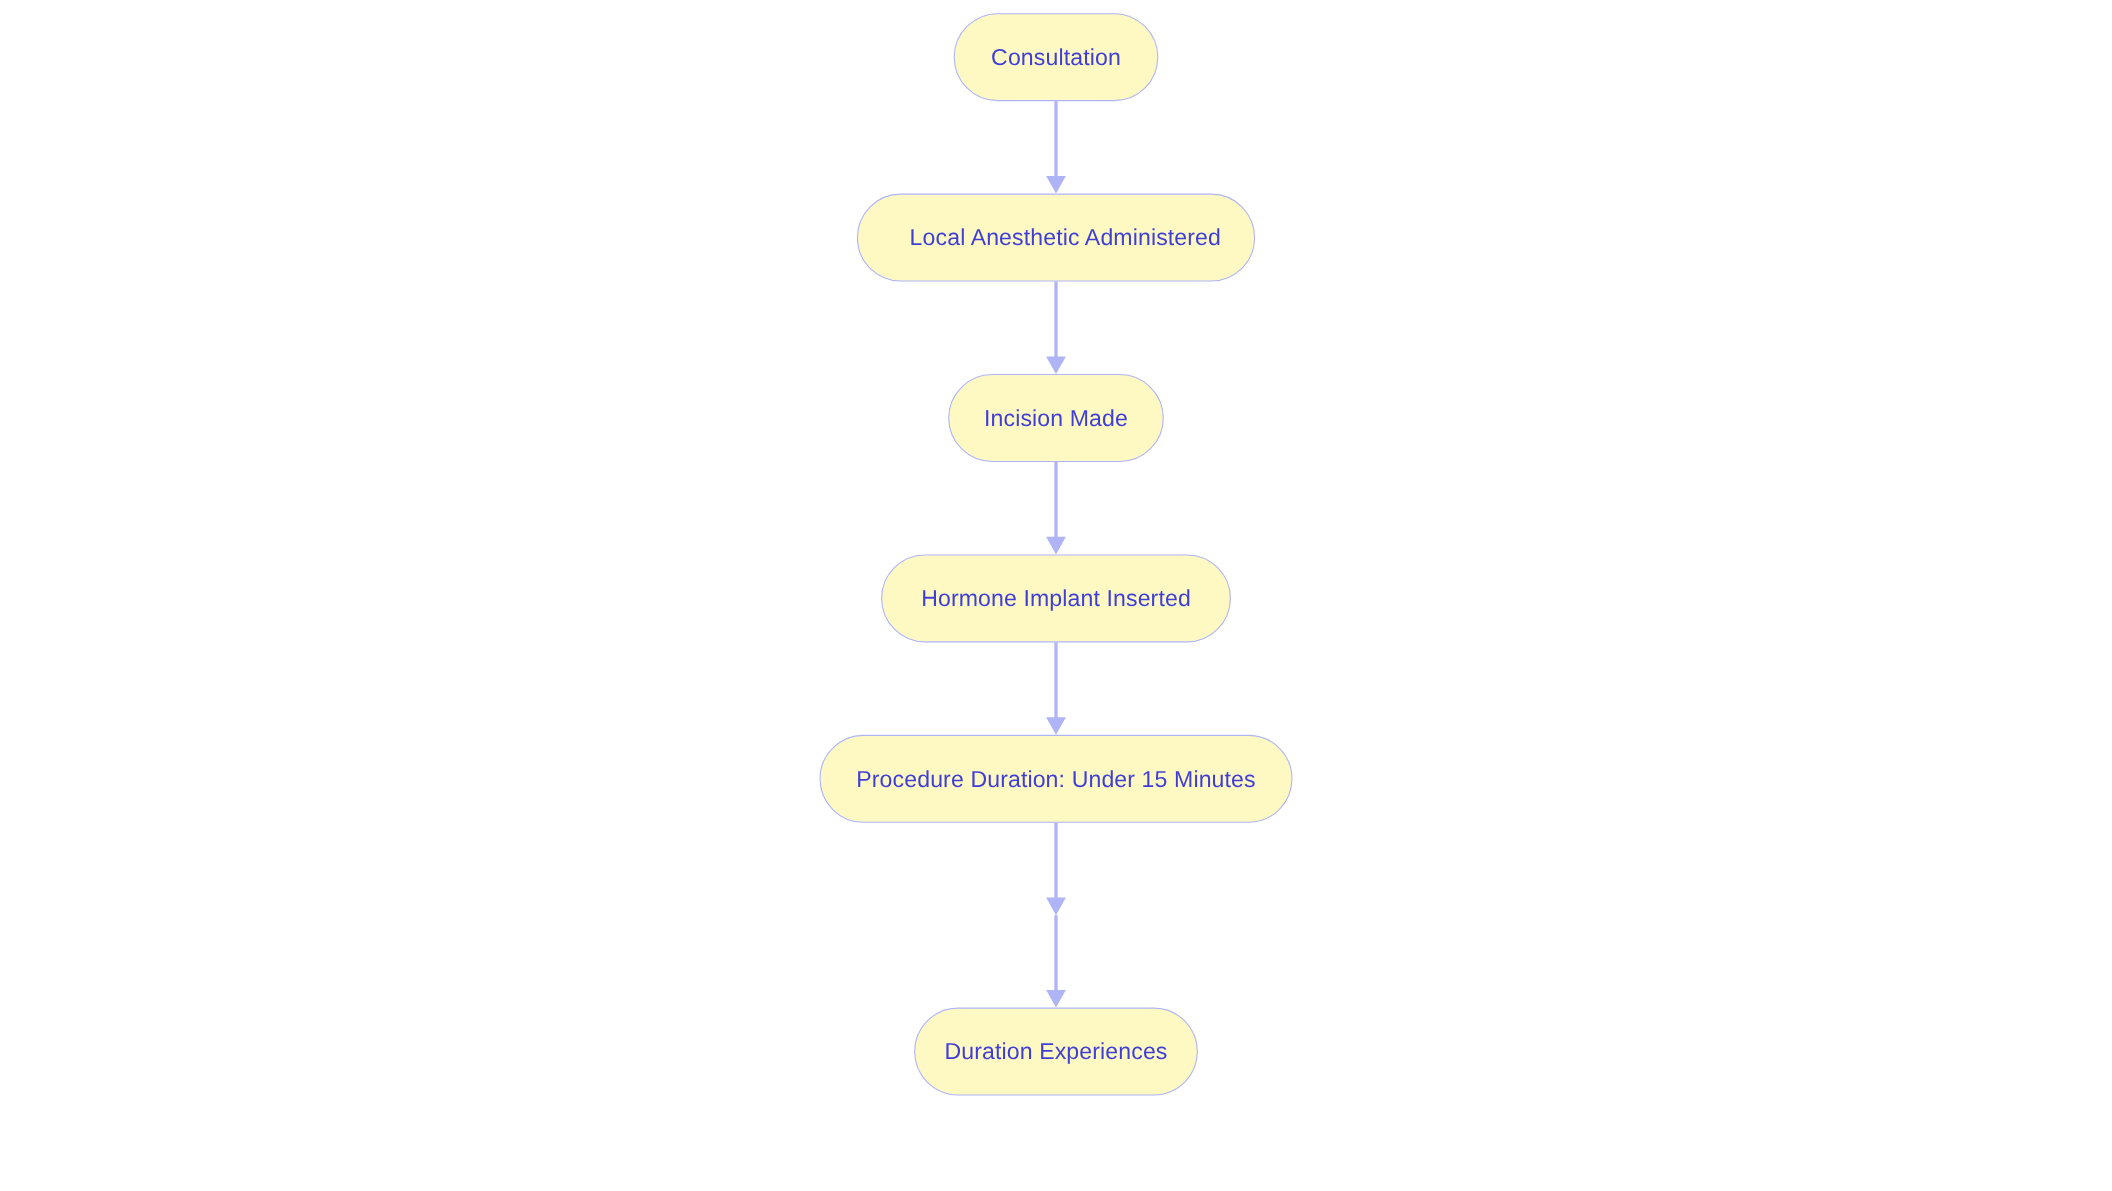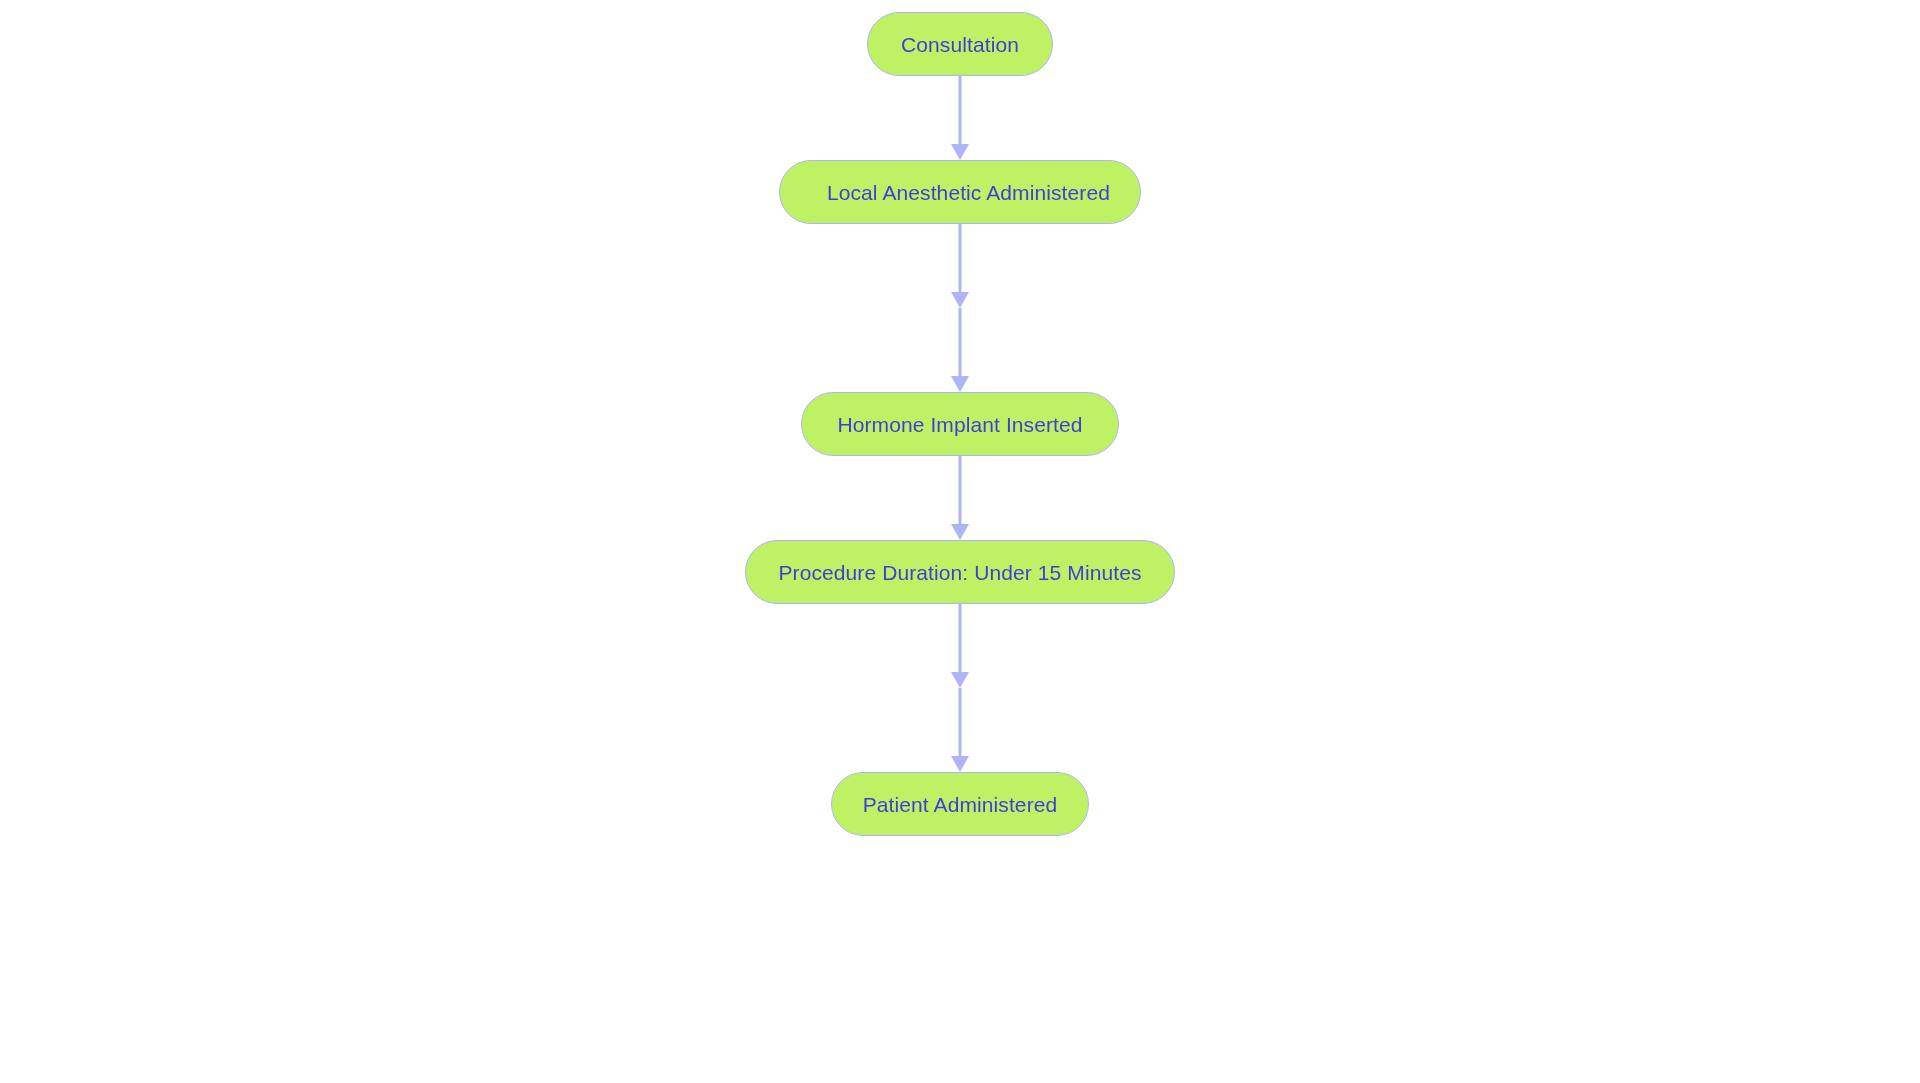--- a/index.html
+++ b/index.html
@@ -30,23 +30,23 @@
     display: flex;
     flex-direction: column;
     align-items: center;
     justify-content: flex-start;
     padding-top: 12px;
     box-sizing: border-box;
   }
 
   .flow-node {
     box-sizing: border-box;
-    height: 64px;
+    height: 80px;
     border-radius: 40px;
-    background: #bef264;
+    background: #fef9c3;
     border: 1.5px solid #aeb4f6;
     display: flex;
     align-items: center;
     justify-content: center;
     flex: 0 0 auto;
   }
 
   .flow-node-label {
     color: #3f3fd8;
     font-family: "Liberation Sans", sans-serif;
@@ -111,20 +111,23 @@
 
     <div class="flow-node w-anesthetic">
       <span class="flow-node-label">Local Anesthetic Administered</span>
     </div>
 
     <div class="flow-connector">
       <div class="conn-line"></div>
       <div class="conn-head"></div>
     </div>
 
+    <div class="flow-node w-incision">
+      <span class="flow-node-label">Incision Made</span>
+    </div>
 
     <div class="flow-connector">
       <div class="conn-line"></div>
       <div class="conn-head"></div>
     </div>
 
     <div class="flow-node w-implant">
       <span class="flow-node-label">Hormone Implant Inserted</span>
     </div>
 
@@ -142,17 +145,17 @@
       <div class="conn-head"></div>
     </div>
 
 
     <div class="flow-connector">
       <div class="conn-line"></div>
       <div class="conn-head"></div>
     </div>
 
     <div class="flow-node w-experiences">
-      <span class="flow-node-label">Patient Administered</span>
+      <span class="flow-node-label">Duration Experiences</span>
     </div>
 
   </div>
 </div>
 
 </body></html>

